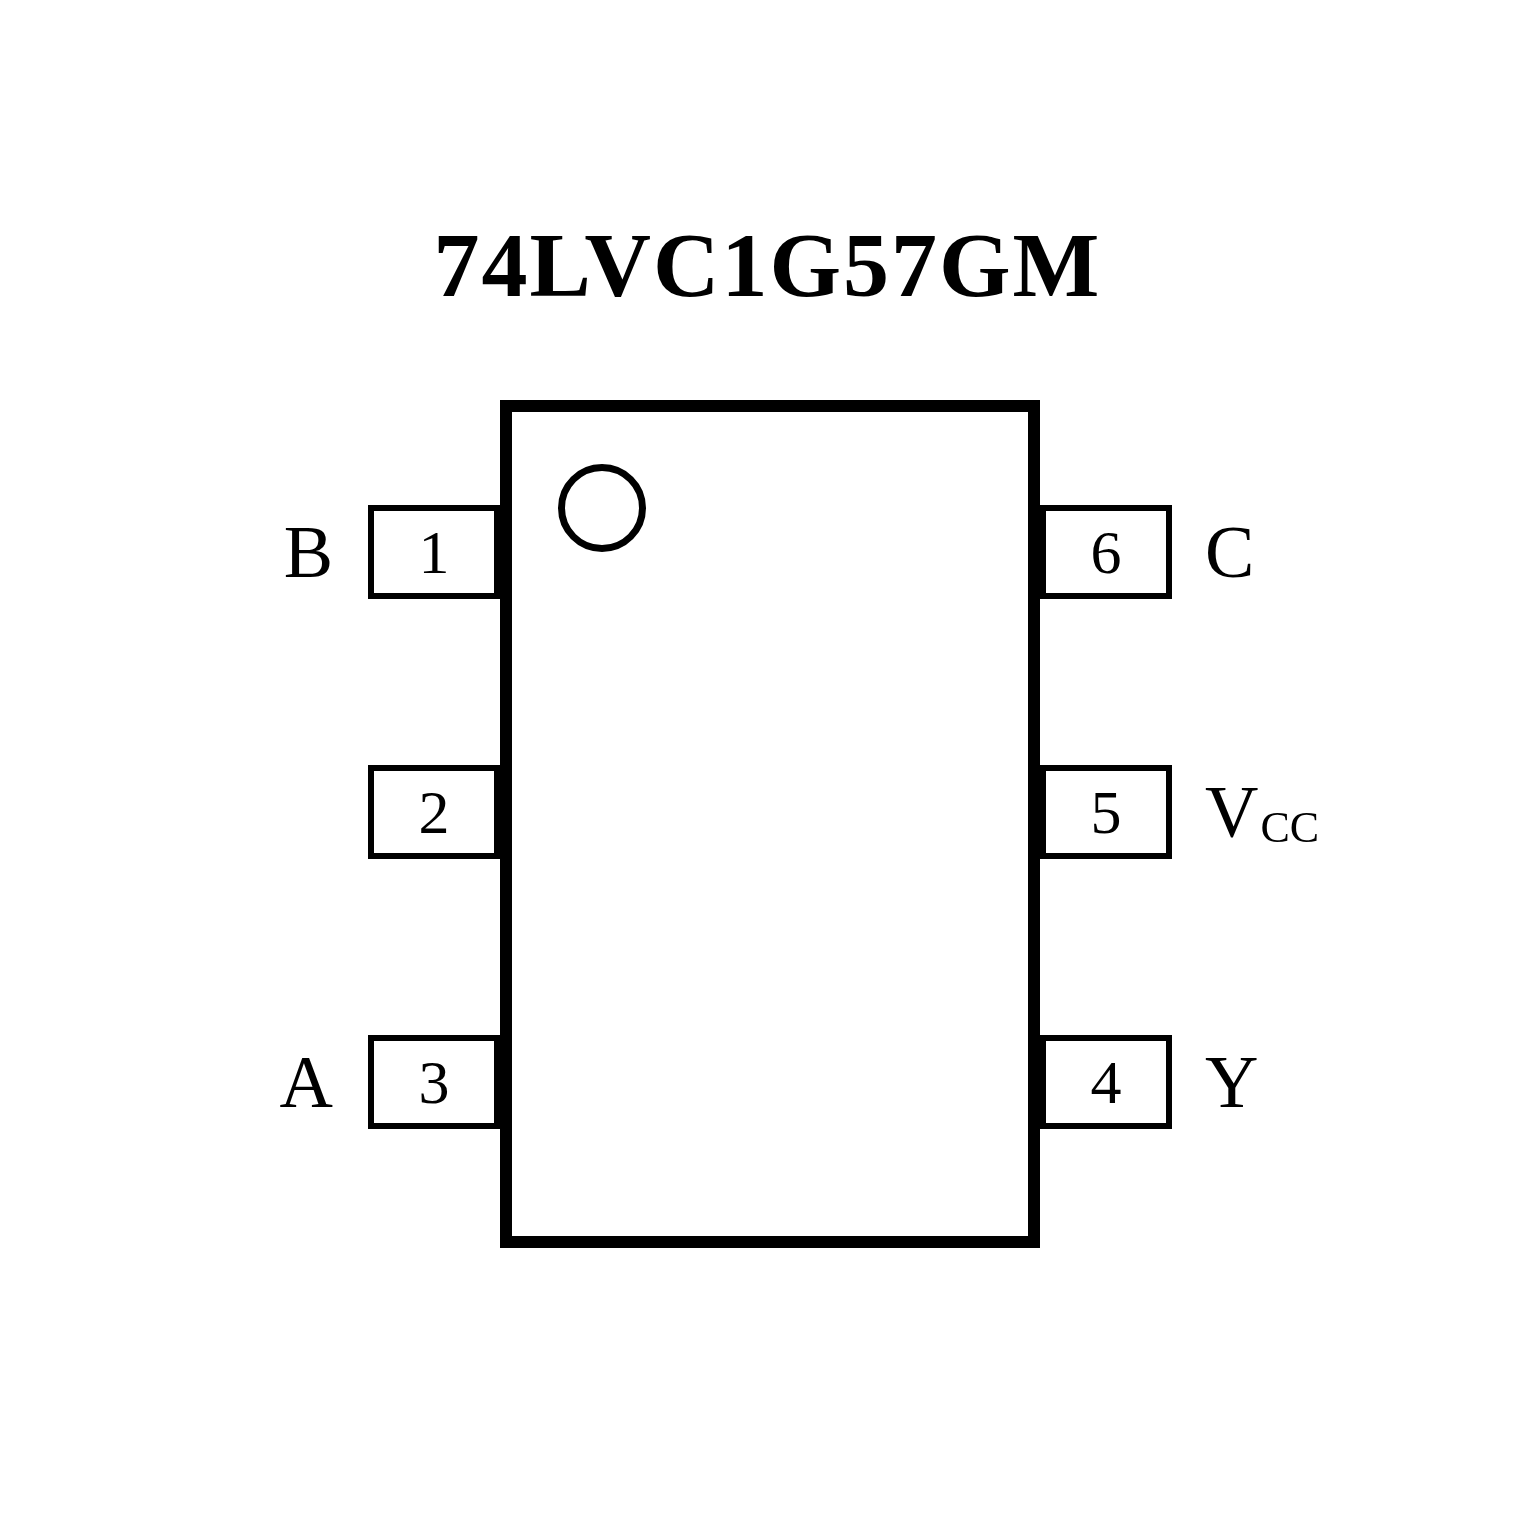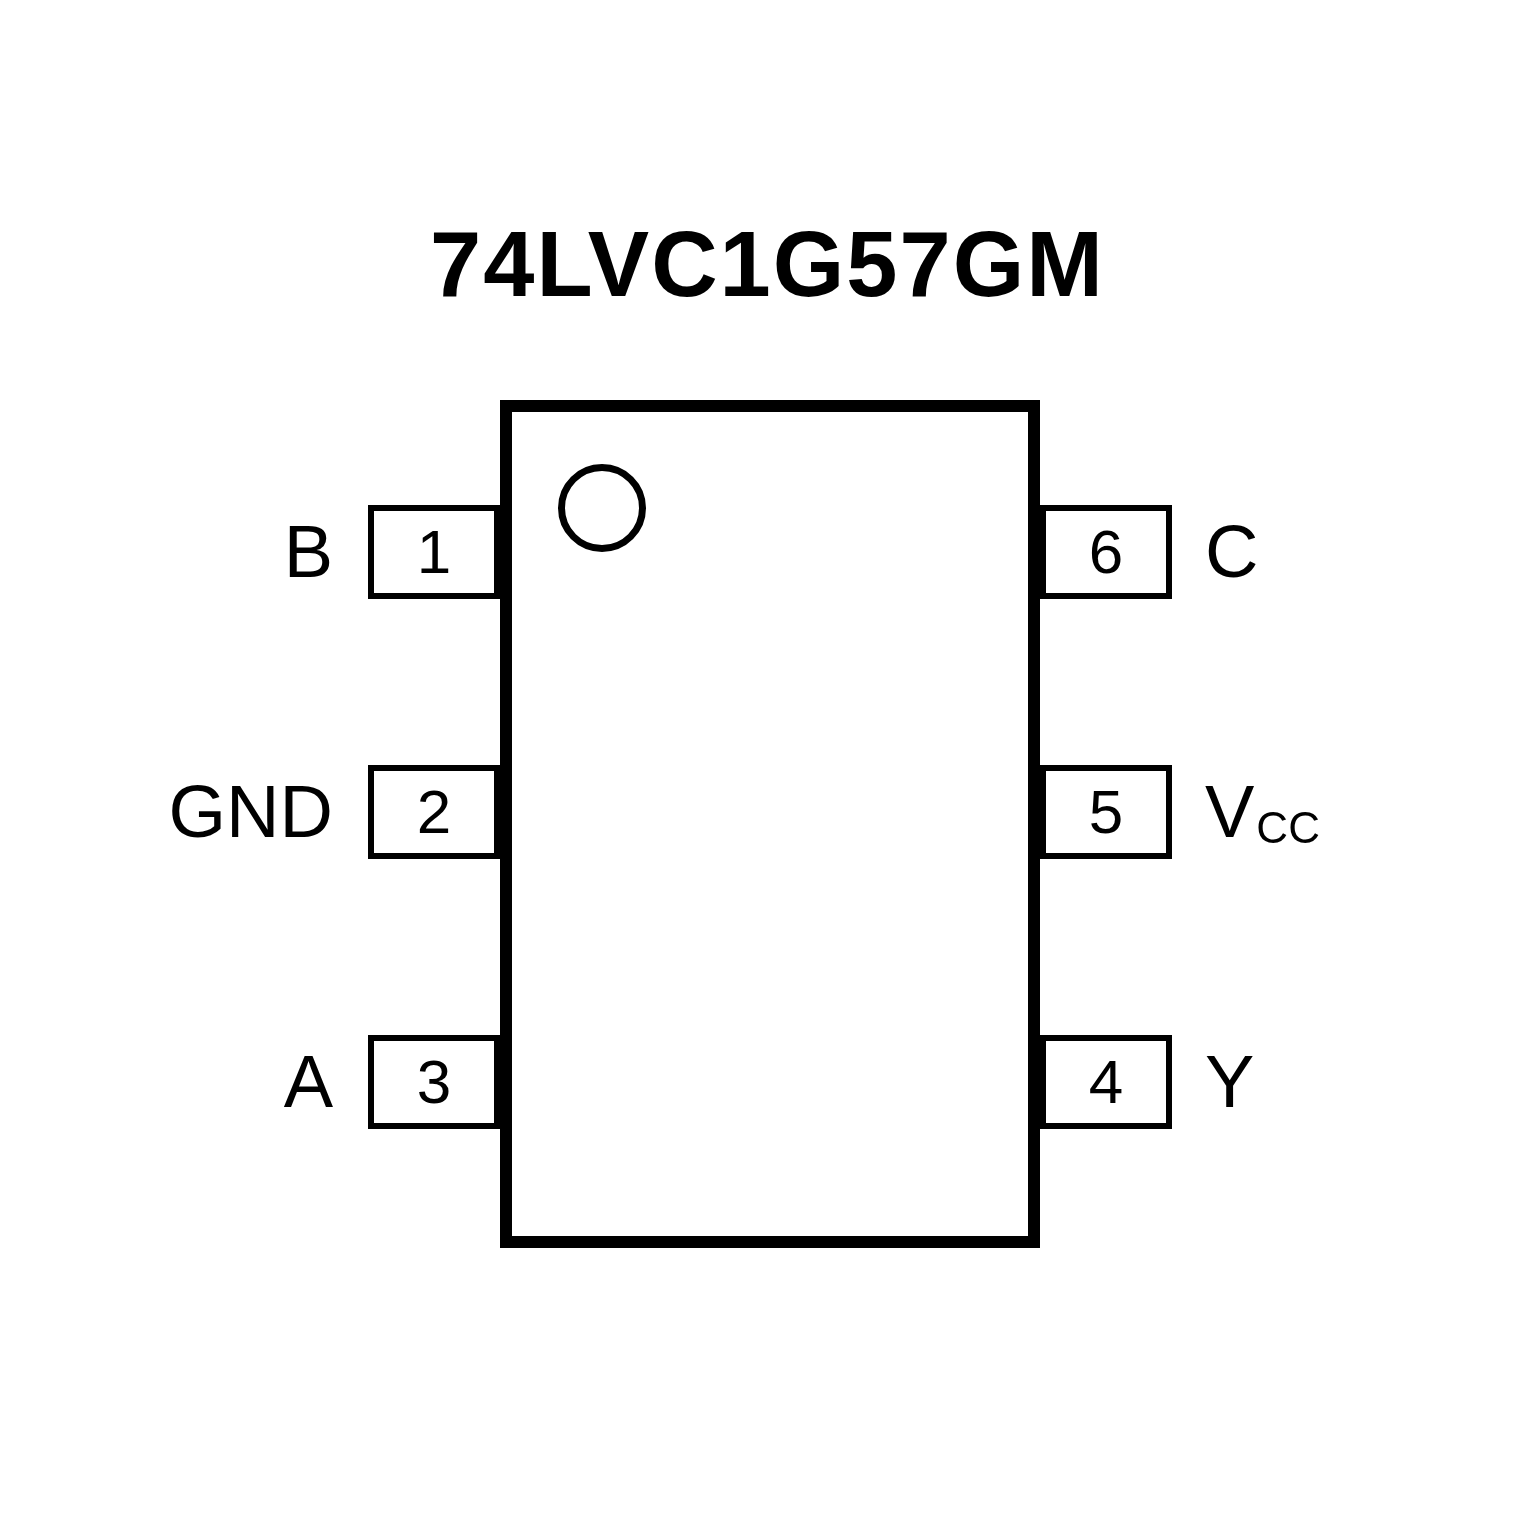--- a/index.html
+++ b/index.html
@@ -5,21 +5,21 @@
   html, body {
     margin: 0;
     padding: 0;
     background: #ffffff;
   }
   .canvas {
     position: relative;
     width: 1535px;
     height: 1535px;
     background: #ffffff;
-    font-family: Liberation Sans, sans-serif;
+    font-family: Liberation Serif, serif;
     color: #000000;
     overflow: hidden;
   }
   .title {
     position: absolute;
     top: 212px;
     left: 0;
     width: 100%;
     text-align: center;
     font-size: 92px;
@@ -105,24 +105,20 @@
     <span>1</span>
   </div>
   <div class="pin-label label-left row1">
     <span>B</span>
       <span class="sub"></span>
   </div>
 
   <div class="pin-box pin-left row2">
     <span>2</span>
   </div>
-  <div class="pin-label label-left row2">
-    <span>GND</span>
-      <span class="sub"></span>
-  </div>
 
   <div class="pin-box pin-left row3">
     <span>3</span>
   </div>
   <div class="pin-label label-left row3">
     <span>A</span>
       <span class="sub"></span>
   </div>
 
   <div class="pin-box pin-right row1">

